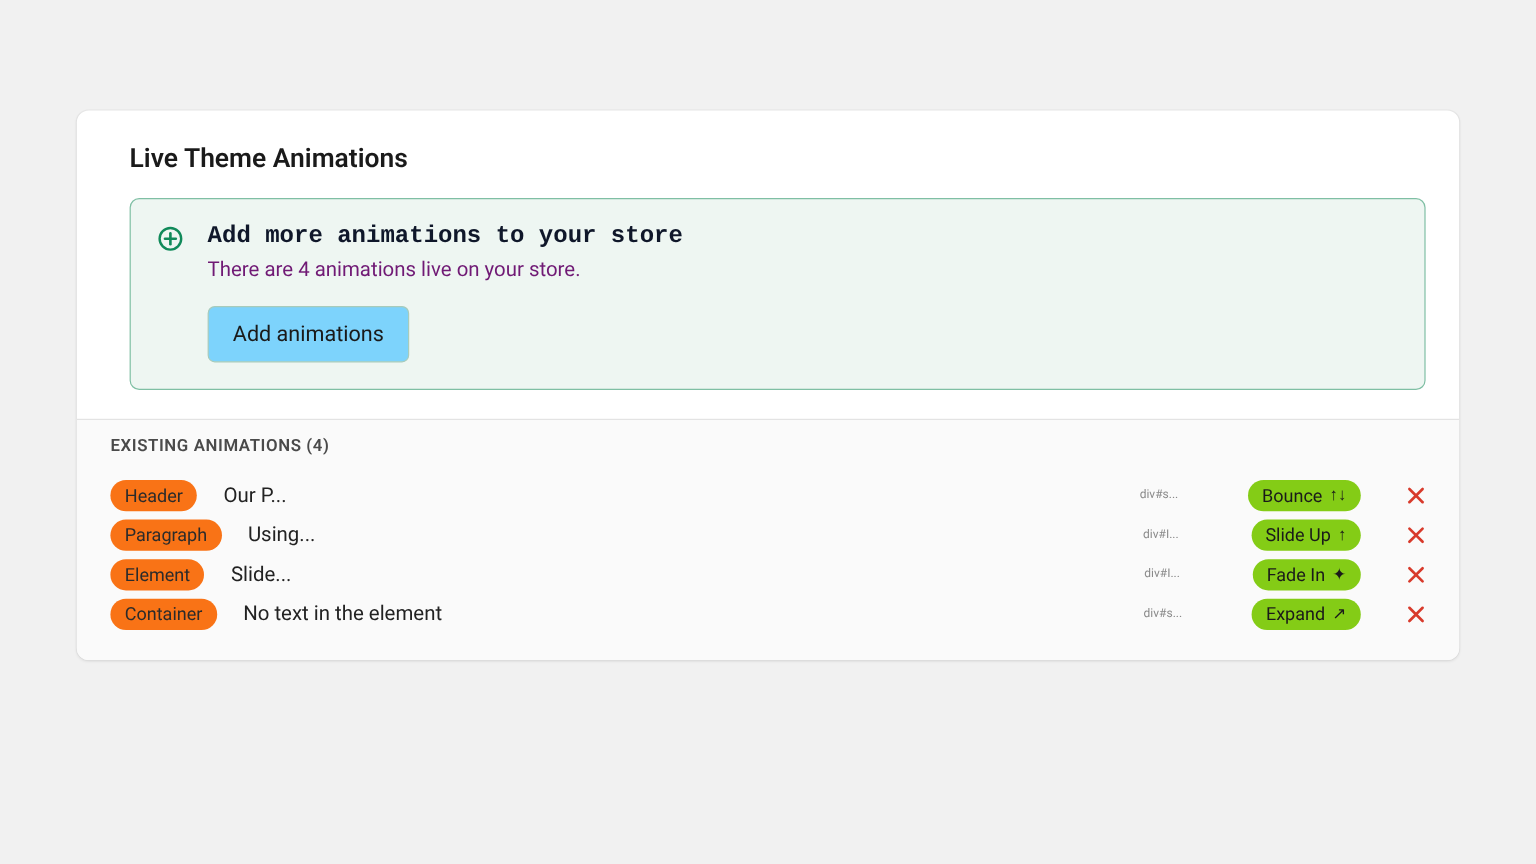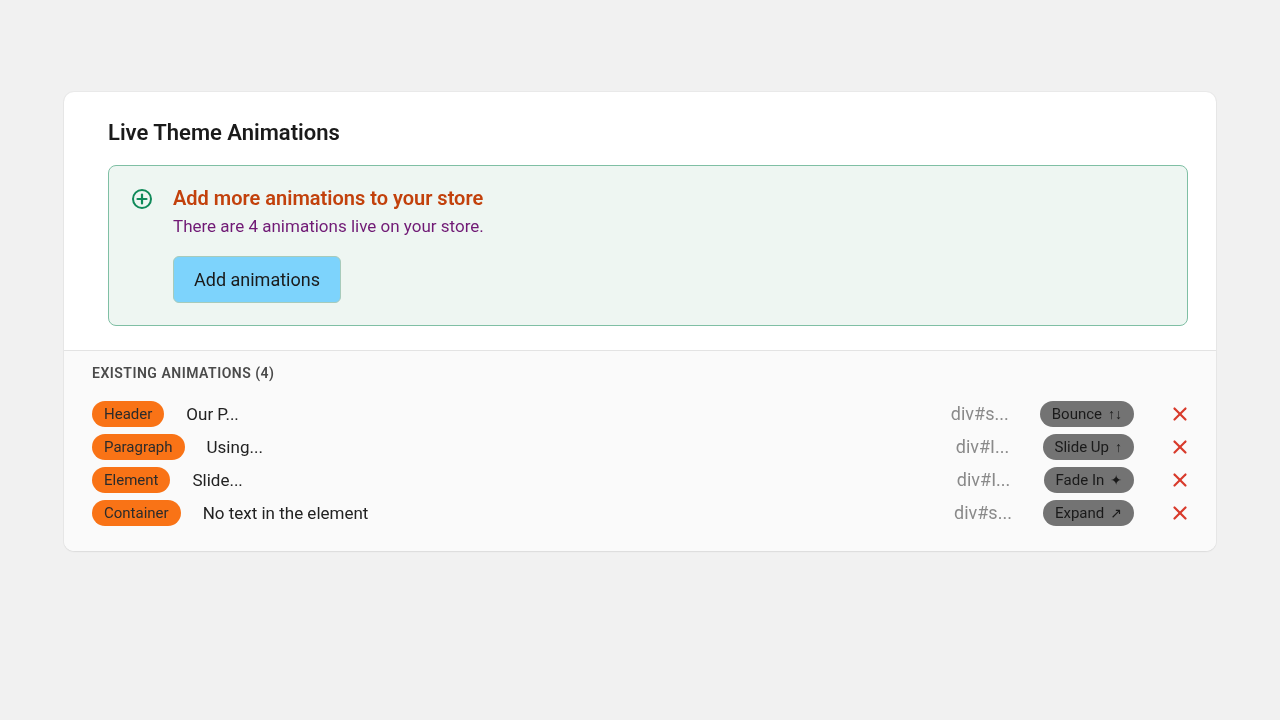--- a/index.html
+++ b/index.html
@@ -41,22 +41,23 @@
     .banner-icon {
       flex-shrink: 0;
       margin-top: 2px;
     }
     .banner-body {
       flex: 1;
     }
     .banner-title {
       font-size: 20px;
       font-weight: 650;
-      color: #c2410c;
+      color: #0f172a;
       margin-bottom: 6px;
+      font-family: Liberation Mono, monospace;
     }
     .banner-sub {
       font-size: 17px;
       color: #701a75;
       margin-bottom: 20px;
     }
     .add-btn {
       display: inline-block;
       background: #7dd3fc;
       border: 1px solid #a7cbbb;
@@ -99,34 +100,34 @@
     .col-text {
       flex-shrink: 0;
       font-size: 17px;
       color: #222;
       padding-left: 8px;
     }
     .spacer {
       flex: 1;
     }
     .col-selector {
-      font-size: 18px;
+      font-size: 10px;
       color: #8a8a8a;
-      text-align: center;
+      text-align: left;
       min-width: 60px;
     }
     .col-anim {
       flex-shrink: 0;
       margin-left: 16px;
     }
     .anim-pill {
       display: inline-flex;
       align-items: center;
       gap: 6px;
-      background: #737373;
+      background: #84cc16;
       color: #1a1a1a;
       font-size: 15px;
       padding: 4px 12px;
       border-radius: 999px;
       cursor: pointer;
     }
     .anim-glyph {
       font-size: 14px;
     }
     .col-delete {

